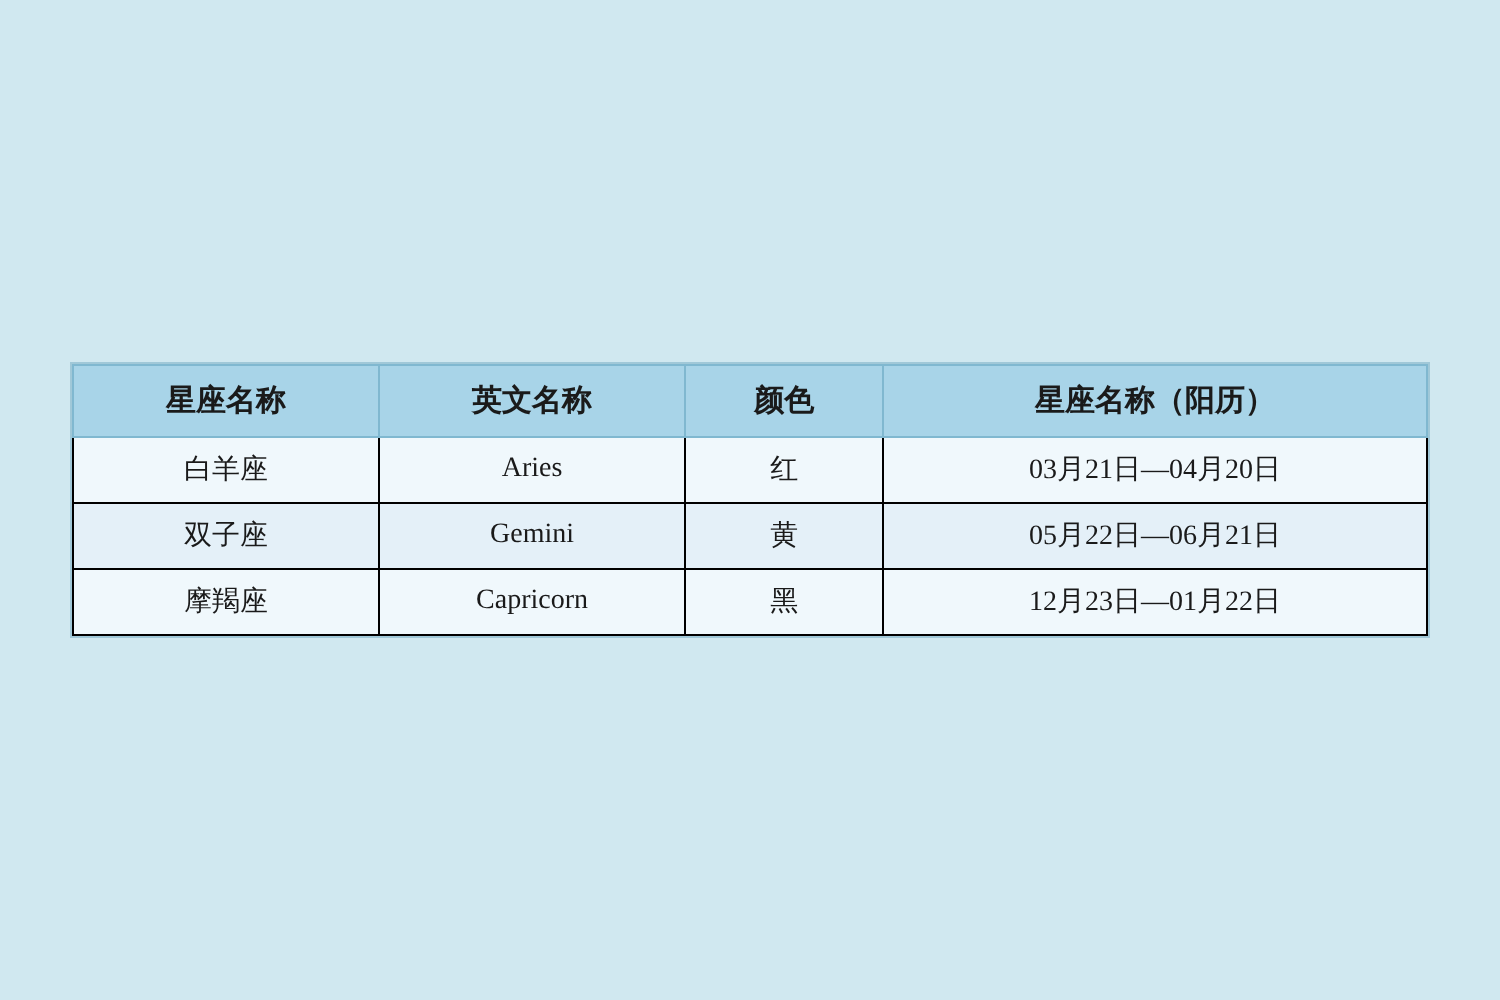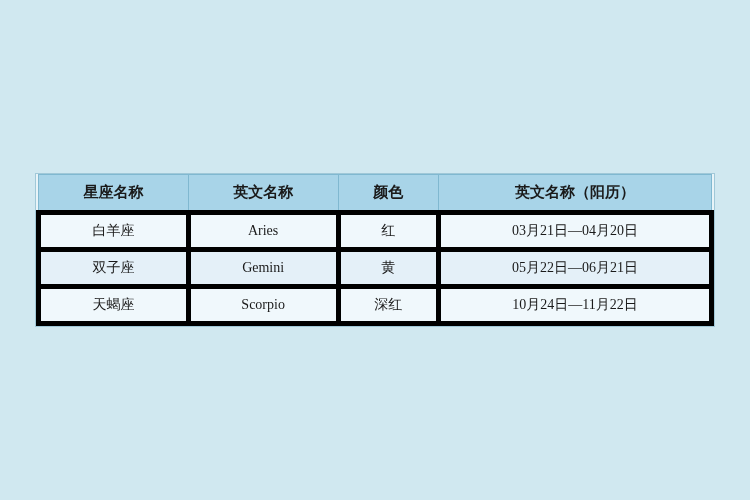--- a/index.html
+++ b/index.html
@@ -44,21 +44,21 @@
 
     tbody tr {
       background-color: #f0f8fc;
     }
 
     tbody tr:nth-child(even) {
       background-color: #e4f0f8;
     }
 
     tbody td {
-      border: 5px solid #000000;
+      border: 1px solid #000000;
       padding: 7px 12px;
       text-align: center;
       font-size: 14px;
       color: #1a1a1a;
     }
 
     tbody td:first-child {
       font-weight: normal;
     }
 
@@ -69,37 +69,37 @@
 </head>
 <body>
 
 <div class="table-container">
   <table>
     <thead>
       <tr>
         <th>星座名称</th>
         <th>英文名称</th>
         <th>颜色</th>
-        <th>英文名称（阳历）</th>
+        <th>星座名称（阳历）</th>
       </tr>
     </thead>
     <tbody id="table-body">
     <tr>
           <td>白羊座</td>
           <td>Aries</td>
           <td>红</td>
           <td>03月21日—04月20日</td>
         </tr>
         <tr>
           <td>双子座</td>
           <td>Gemini</td>
           <td>黄</td>
           <td>05月22日—06月21日</td>
         </tr>
         <tr>
-          <td>天蝎座</td>
-          <td>Scorpio</td>
-          <td>深红</td>
-          <td>10月24日—11月22日</td>
+          <td>摩羯座</td>
+          <td>Capricorn</td>
+          <td>黑</td>
+          <td>12月23日—01月22日</td>
         </tr>
       </tbody>
   </table>
 </div>
 
 </body></html>

